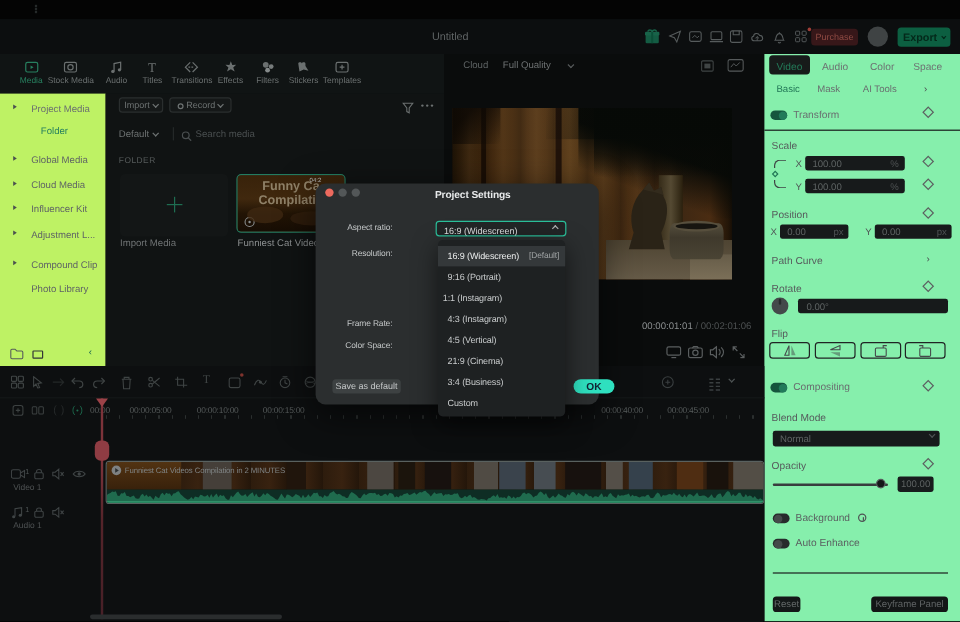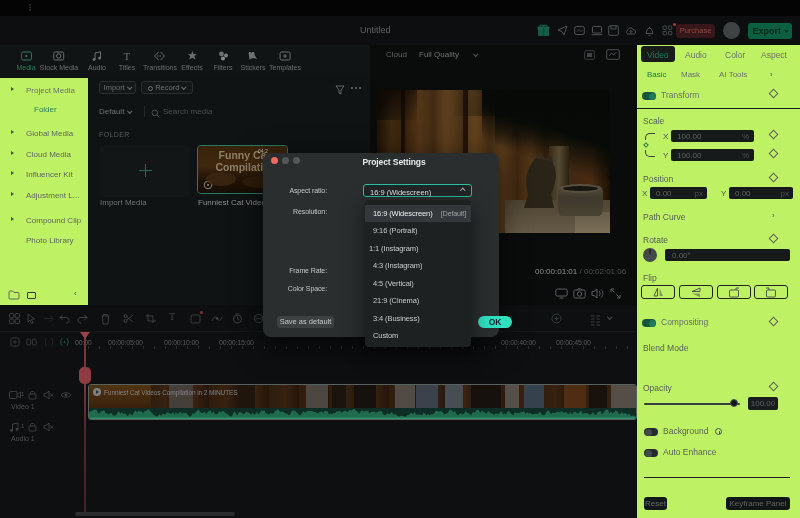--- a/index.html
+++ b/index.html
@@ -249,26 +249,26 @@
     <svg class="ab" style="left:221px;top:243px" width="13" height="11" viewBox="0 0 13 11">
           <path d="M1 3.5 H3 L6 1 V10 L3 7.5 H1 Z" fill="none" stroke="#5a5e5f" stroke-width="1"></path>
           <path d="M8 3 C9.5 4.5 9.5 6.5 8 8 M10 1.5 C12.5 4 12.5 7 10 9.5" fill="none" stroke="#5a5e5f" stroke-width="1"></path>
         </svg>
     <svg class="ab" style="left:240px;top:243px" width="11" height="11" viewBox="0 0 11 11">
           <path d="M1 1 L4.5 4.5 M10 10 L6.5 6.5 M1 4 V1 H4 M10 7 V10 H7" fill="none" stroke="#5a5e5f" stroke-width="1"></path>
         </svg>
   </div>
 </div>
 
-<div class="ab" style="left:637px;top:45px;width:163px;height:473px;background:#bef264" id="rpanel">
+<div class="ab" style="left:637px;top:45px;width:163px;height:473px;background:#86efac" id="rpanel">
   <div class="ab" style="left:4px;top:1px;width:34px;height:16px;background:#171b1a;border-radius:3px"></div>
   <div class="ab" style="left:10px;top:4.5px;font-size:8.5px;color:#237a58">Video</div>
   <div class="ab" style="left:48px;top:4.5px;font-size:8.5px;color:#6d7272">Audio</div>
   <div class="ab" style="left:88px;top:4.5px;font-size:8.5px;color:#6d7272">Color</div>
-  <div class="ab" style="left:124px;top:4.5px;font-size:8.5px;color:#6d7272">Aspect</div>
+  <div class="ab" style="left:124px;top:4.5px;font-size:8.5px;color:#6d7272">Space</div>
   <div class="ab" style="left:10px;top:24.5px;font-size:8px;color:#217656">Basic</div>
   <div class="ab" style="left:44px;top:24.5px;font-size:8px;color:#696e6f">Mask</div>
   <div class="ab" style="left:82px;top:24.5px;font-size:8px;color:#696e6f">AI Tools</div>
   <div class="ab" style="left:133px;top:25px;font-size:8px;color:#4c5152">›</div>
   <div id="rcontent" class="ab" style="left:0;top:0;width:163px;height:473px">
     <div class="ab" style="left:5px;top:47px;width:14px;height:8px;border-radius:4px;background:#15553d">
           <div class="ab" style="right:0.5px;top:0.5px;width:7px;height:7px;border-radius:50%;background:#227a5a"></div>
         </div>
     <div class="ab" style="left:24px;top:45px;font-size:8.5px;color:#696e6f">Transform</div>
     <div class="dia" style="left:133px;top:45px"></div>
@@ -335,20 +335,24 @@
             <rect x="1.5" y="3" width="9" height="7" rx="1" fill="none" stroke="#44494a" stroke-width="0.9"></rect>
             <path d="M4 3 L4 1 L1 1" fill="none" stroke="#44494a" stroke-width="0.9"></path>
           </svg>
         </div>
     <div class="ab" style="left:5px;top:274px;width:14px;height:8px;border-radius:4px;background:#15553d">
           <div class="ab" style="right:0.5px;top:0.5px;width:7px;height:7px;border-radius:50%;background:#227a5a"></div>
         </div>
     <div class="ab" style="left:24px;top:272px;font-size:8.5px;color:#696e6f">Compositing</div>
     <div class="dia" style="left:133px;top:273px"></div>
     <div class="ab" style="left:6px;top:298px;font-size:8.5px;color:#565b5c">Blend Mode</div>
+    <div class="ab" style="left:7px;top:314px;width:139px;height:12.5px;background:#171a1b;border-radius:2px">
+          <span class="ab" style="left:6px;top:2px;font-size:8px;color:#5e6363">Normal</span>
+          <span class="ab" style="right:5px;top:1px;font-size:7px;color:#4e5253"><i class="cv"></i></span>
+        </div>
     <div class="ab" style="left:6px;top:338px;font-size:8.5px;color:#565b5c">Opacity</div>
     <div class="dia" style="left:133px;top:338px"></div>
     <div class="ab" style="left:7px;top:358px;width:96px;height:1.5px;background:#383d3e;border-radius:1px"></div>
     <div class="ab" style="left:93px;top:354px;width:8px;height:8px;border-radius:50%;background:#141718;border:1.5px solid #565b5c"></div>
     <div class="ab" style="left:111px;top:352px;width:30px;height:13px;background:#181c1d;border-radius:2px;font-size:8px;color:#5e6363;text-align:center;line-height:13px">100.00</div>
     <div class="ab" style="left:7px;top:383px;width:14px;height:8px;border-radius:4px;background:#272b2c">
           <div class="ab" style="left:0.5px;top:0.5px;width:7px;height:7px;border-radius:50%;background:#44494a"></div>
         </div>
     <div class="ab" style="left:26px;top:381px;font-size:8.5px;color:#5a5f60">Background</div>
     <div class="ab" style="left:78px;top:383px;width:7px;height:7px;border:1px solid #4e5354;border-radius:50%">

